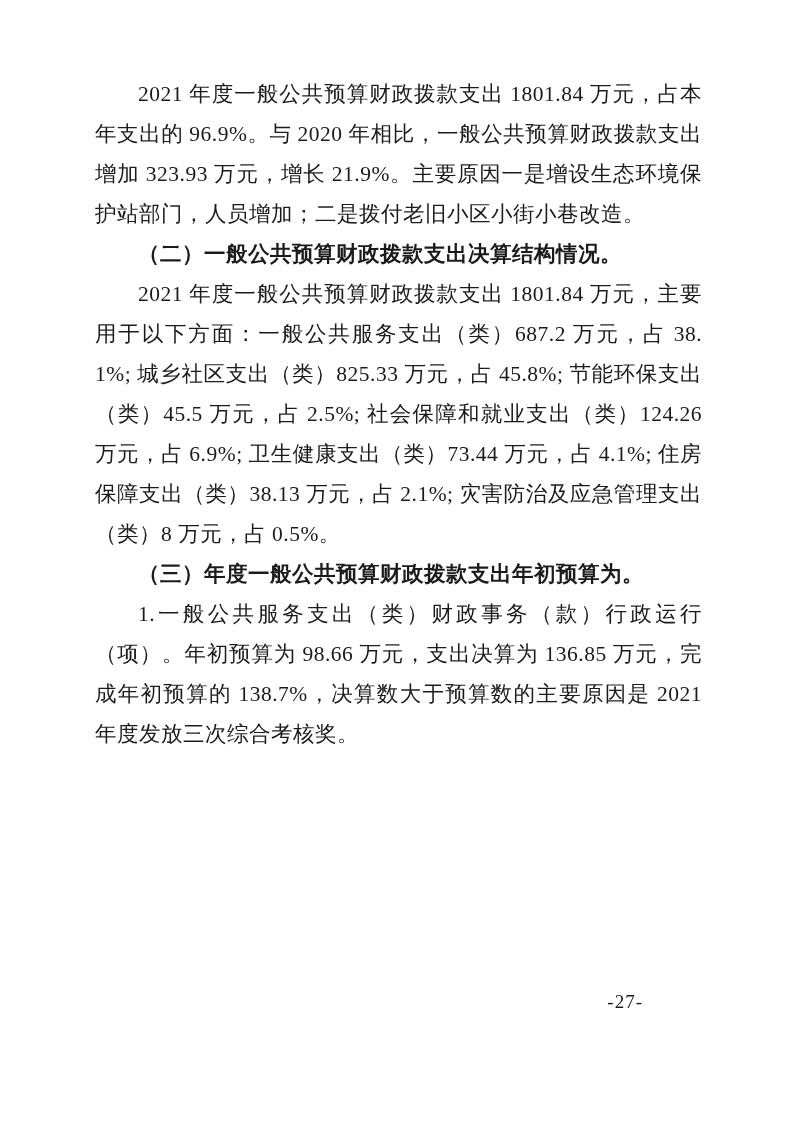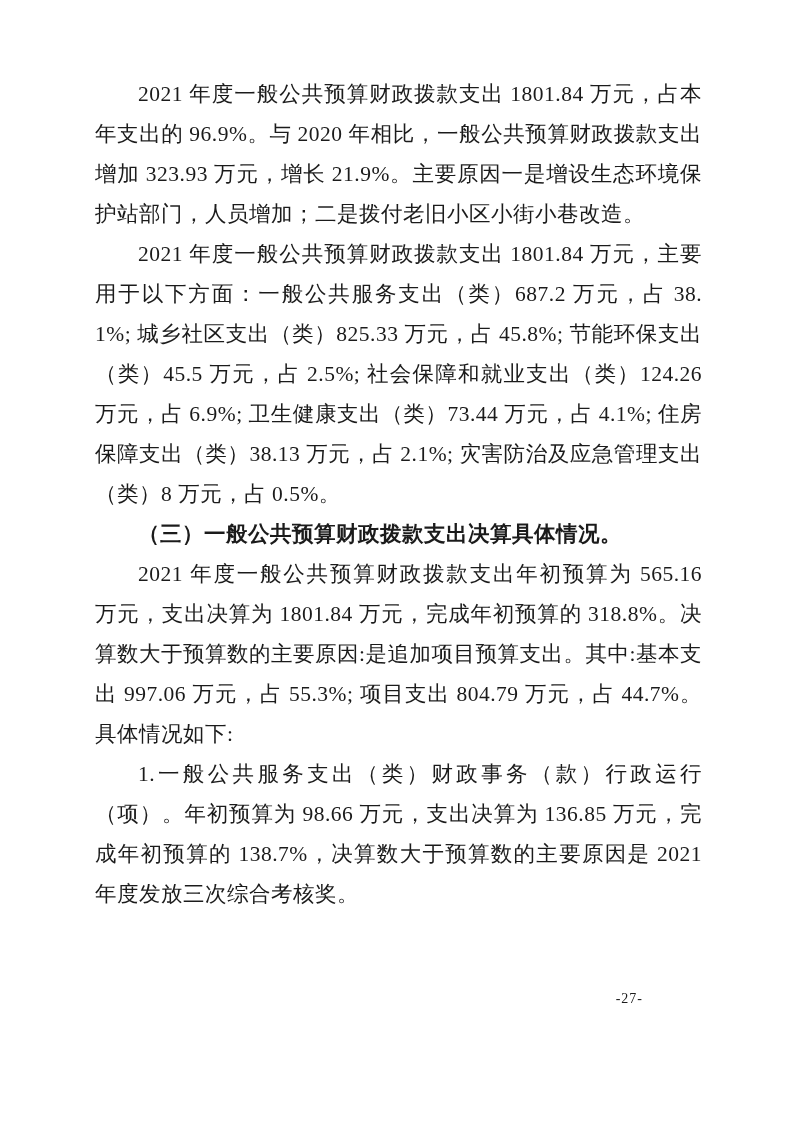--- a/index.html
+++ b/index.html
@@ -40,31 +40,31 @@
   .para .bold {
     font-weight: 400;
   }
   .para.heading span {
     font-weight: 700;
   }
   .footer-pagenum {
     position: absolute;
     top: 991px;
     right: 93px;
-    font-size: 14px;
+    font-size: 19px;
     letter-spacing: 1px;
     color: #1b1b1b;
     font-family: "Liberation Serif", "DejaVu Serif", serif;
   }
 </style>
 </head>
 <body>
 
 <div class="page">
   <main class="content">
       <p class="para"><span>2021 年度一般公共预算财政拨款支出 1801.84 万元，占本年支出的 96.9%。与 2020 年相比，一般公共预算财政拨款支出增加 323.93 万元，增长 21.9%。主要原因一是增设生态环境保护站部门，人员增加；二是拨付老旧小区小街小巷改造。</span></p>
+      <p class="para heading"><span class="bold">（二）一般公共预算财政拨款支出决算结构情况。</span></p>
       <p class="para"><span>2021 年度一般公共预算财政拨款支出 1801.84 万元，主要用于以下方面：</span><span class="bold">一般公共服务支出（类）</span><span>687.2 万元，占 38.1%; </span><span class="bold">城乡社区支出（类）</span><span>825.33 万元，占 45.8%; </span><span class="bold">节能环保支出（类）</span><span>45.5 万元，占 2.5%; </span><span class="bold">社会保障和就业支出（类）</span><span>124.26 万元，占 6.9%; </span><span class="bold">卫生健康支出（类）</span><span>73.44 万元，占 4.1%; </span><span class="bold">住房保障支出（类）</span><span>38.13 万元，占 2.1%; </span><span class="bold">灾害防治及应急管理支出（类）</span><span>8 万元，占 0.5%。</span></p>
-      <p class="para heading"><span class="bold">（三）一般公共预算财政拨款支出决算具体情况。</span></p>
-      <p class="para"><span>2021 年度一般公共预算财政拨款支出年初预算为 565.16 万元，支出决算为 1801.84 万元，完成年初预算的 318.8%。决算数大于预算数的主要原因:是追加项目预算支出。其中:基本支出 997.06 万元，占 55.3%; 项目支出 804.79 万元，占 44.7%。具体情况如下:</span></p>
+      <p class="para heading"><span class="bold">（三）年度一般公共预算财政拨款支出年初预算为。</span></p>
       <p class="para"><span>1.</span><span class="bold">一般公共服务支出（类）财政事务（款）行政运行（项）</span><span>。年初预算为 98.66 万元，支出决算为 136.85 万元，完成年初预算的 138.7%，决算数大于预算数的主要原因是 2021 年度发放三次综合考核奖。</span></p>
     </main>
   <div class="footer-pagenum">-27-</div>
 </div>
 
 </body></html>

